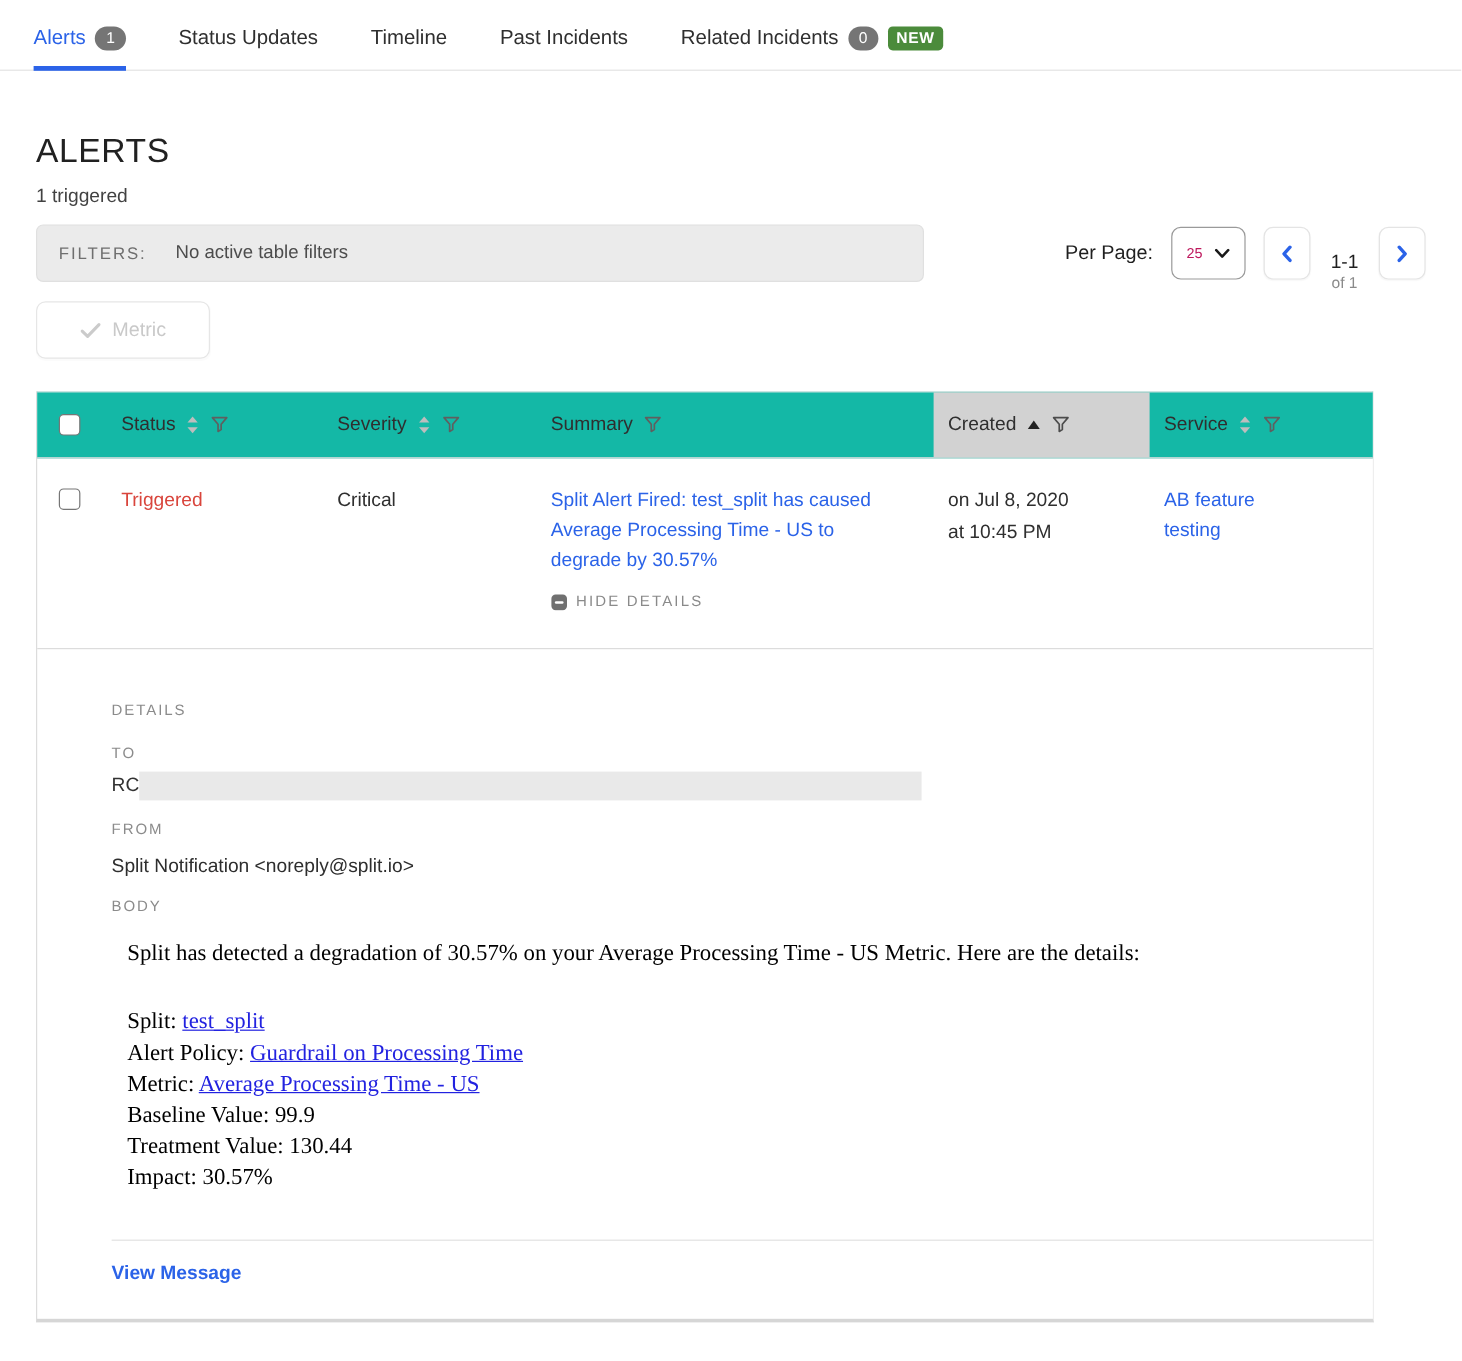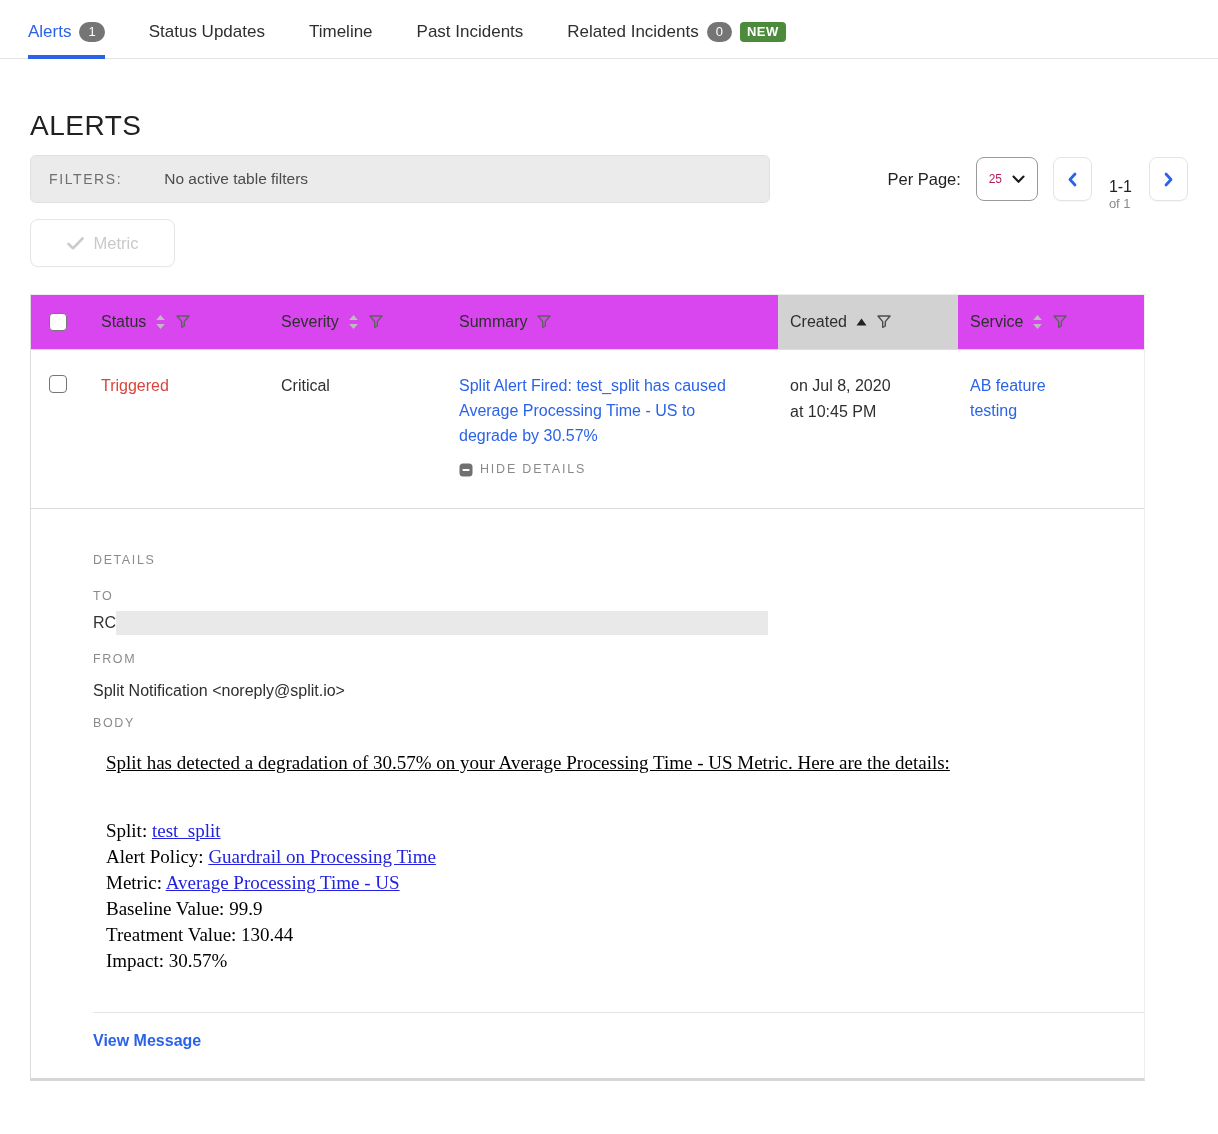--- a/index.html
+++ b/index.html
@@ -31,59 +31,59 @@
 
   
   .heading { margin:52px 30px 0 30px; }
   .heading h1 { font-size:28px; font-weight:500; color:#212121; letter-spacing:.5px; line-height:30px; }
   .subtitle { margin-top:14px; font-size:16px; color:#424242; }
 
   
   .toolbar-row1 { display:flex; align-items:center; margin:14px 30px 0 30px; height:48px; }
   .filters-bar {
     width:740px; height:48px; background:#ebebeb; border:1px solid #e0e0e0;
-    border-radius:6px; display:flex; align-items:center; padding:0 18px; gap:42px;
+    border-radius:6px; display:flex; align-items:center; padding:0 18px; gap:24px;
   }
   .filters-label { font-size:14px; color:#6f6f6f; letter-spacing:1.6px; }
   .filters-status { font-size:15.5px; color:#4c4c4c; }
 
   .pager { display:flex; align-items:center; margin-left:auto; gap:15px; }
   .perpage-label { font-size:16.5px; color:#1f1f1f; }
   .perpage-select {
     width:62px; height:44px; border:1px solid #9a9a9a; border-radius:8px; background:#fff;
     display:flex; align-items:center; justify-content:center; gap:10px;
     font-size:12px; color:#be185d; cursor:pointer;
   }
   .page-btn {
     width:39px; height:44px; border:1px solid #e4e4e4; border-radius:8px; background:#fff;
     display:flex; align-items:center; justify-content:center; cursor:pointer;
     box-shadow:0 1px 1px rgba(0,0,0,.03);
   }
-  .page-range { line-height:1.15; padding:0 2px;margin-top:32px; }
+  .page-range { text-align:center; line-height:1.15; padding:0 2px;margin-top:32px; }
   .page-range .range { font-size:16px; color:#1f1f1f; }
   .page-range .of { font-size:13px; color:#8a8a8a; }
 
   .toolbar-row2 { display:flex; align-items:center; margin:16px 30px 0 30px; height:48px; }
   .btn {
     height:48px; background:#fff; border:1px solid #dedede; border-radius:8px;
     display:flex; align-items:center; justify-content:center; gap:10px;
     font-size:16.5px; color:#1f1f1f; cursor:pointer; padding:0 24px;
     box-shadow:0 1px 1px rgba(0,0,0,.02);
   }
   .btn.disabled { color:#c9c9c9; border-color:#e6e6e6; cursor:default; }
 
   
   .table {
     margin:27px 0 0 30px; width:1115px;
     border-left:1px solid #dcdcdc; border-right:1px solid #eeeeee;
     border-bottom:3px solid #d6d6d6;
   }
   .t-grid { display:grid; grid-template-columns:58px 180px 178px 331px 180px 188px; }
   .t-head {
-    height:56px; background:#d946ef;
+    height:56px; background:#14b8a6;
     border-top:1px solid #ececec; border-bottom:1px solid #dcdcdc;
     font-size:16px; color:#2f2f2f;
   }
   .th { display:flex; align-items:center; gap:9px; padding-left:12px; height:100%; }
   .th.sorted { background:#d2d2d2; }
   .cb-cell { display:flex; align-items:center; padding-left:18px; }
   .checkbox {
     width:18px; height:18px; border:1.5px solid #767676; border-radius:4px; background:#fff; cursor:pointer;
   }
   .t-row { border-bottom:1px solid #dcdcdc; padding:23px 0 26px 0; font-size:16px; }
@@ -105,21 +105,21 @@
   .meta-label { font-size:12.5px; color:#8b8b8b; letter-spacing:1.6px; }
   .meta-label + .meta-label, .mt { margin-top:22px; }
   .redact-line { display:flex; align-items:center; margin-top:8px; height:24px; font-size:16px; color:#333; }
   .redact-bar { background:#e9e9e9; height:24px; display:inline-block; }
   .from-value { margin-top:16px; font-size:16px; color:#2e2e2e; }
 
   .email-body {
     margin:20px 0 0 13px; font-family:"Liberation Serif", serif;
     font-size:19px; line-height:26px; color:#000;
   }
-  .email-body .intro { margin-bottom:42px;text-decoration:underline; }
+  .email-body .intro { margin-bottom:31px; }
   .email-link { color:#2222e0; text-decoration:underline; cursor:pointer; }
 
   .details-divider { border-top:1px solid #e2e2e2; margin-top:38px; margin-right:0; }
   .view-message { display:inline-block; margin-top:19px; font-size:16px; font-weight:700; color:#2b63e8; cursor:pointer; }
 
   .icon { display:inline-flex; align-items:center; }
 </style>
 </head>
 <body>
 
@@ -141,20 +141,21 @@
     </div>
     <div class="tab">
       <span>Related Incidents</span>
       <span class="count-badge">0</span>
       <span class="new-badge">NEW</span>
     </div>
   </div>
 
   <div class="heading">
     <h1>ALERTS</h1>
+    <div class="subtitle">1 triggered</div>
   </div>
 
   <div class="toolbar-row1">
     <div class="filters-bar">
       <span class="filters-label">FILTERS:</span>
       <span class="filters-status">No active table filters</span>
     </div>
     <div class="pager">
       <span class="perpage-label">Per Page:</span>
       <div class="perpage-select">

